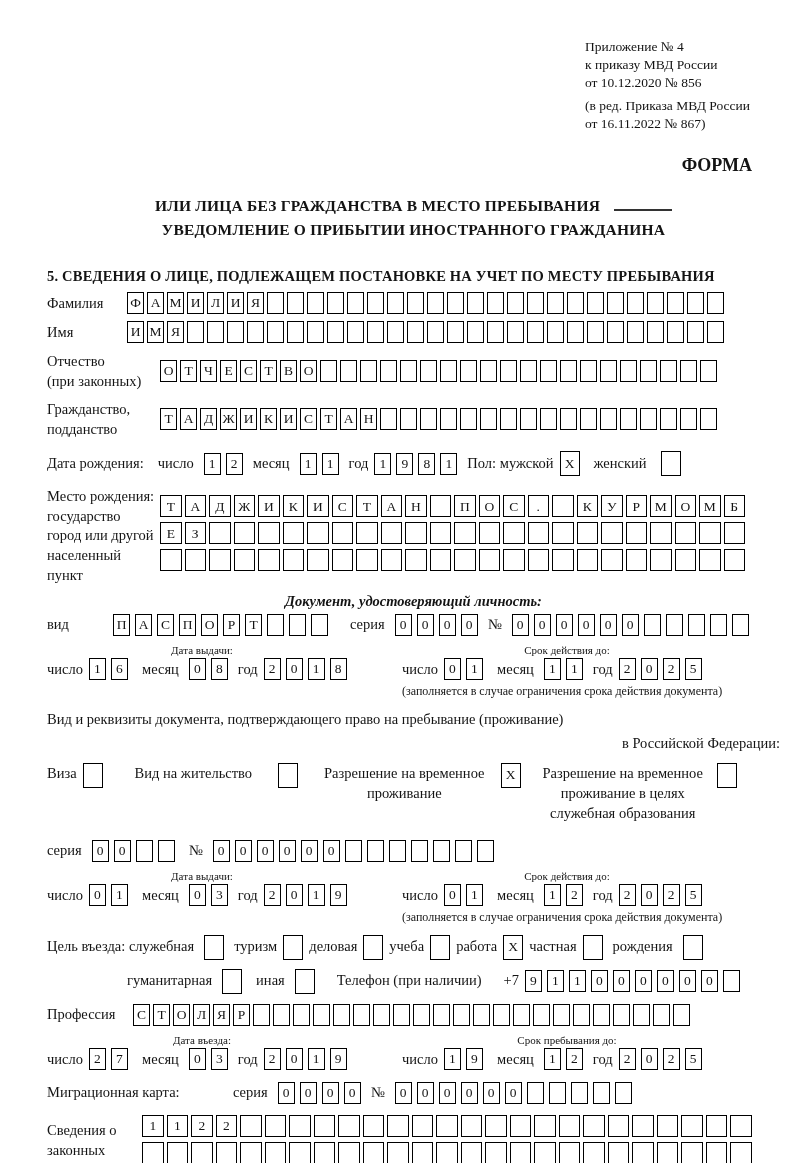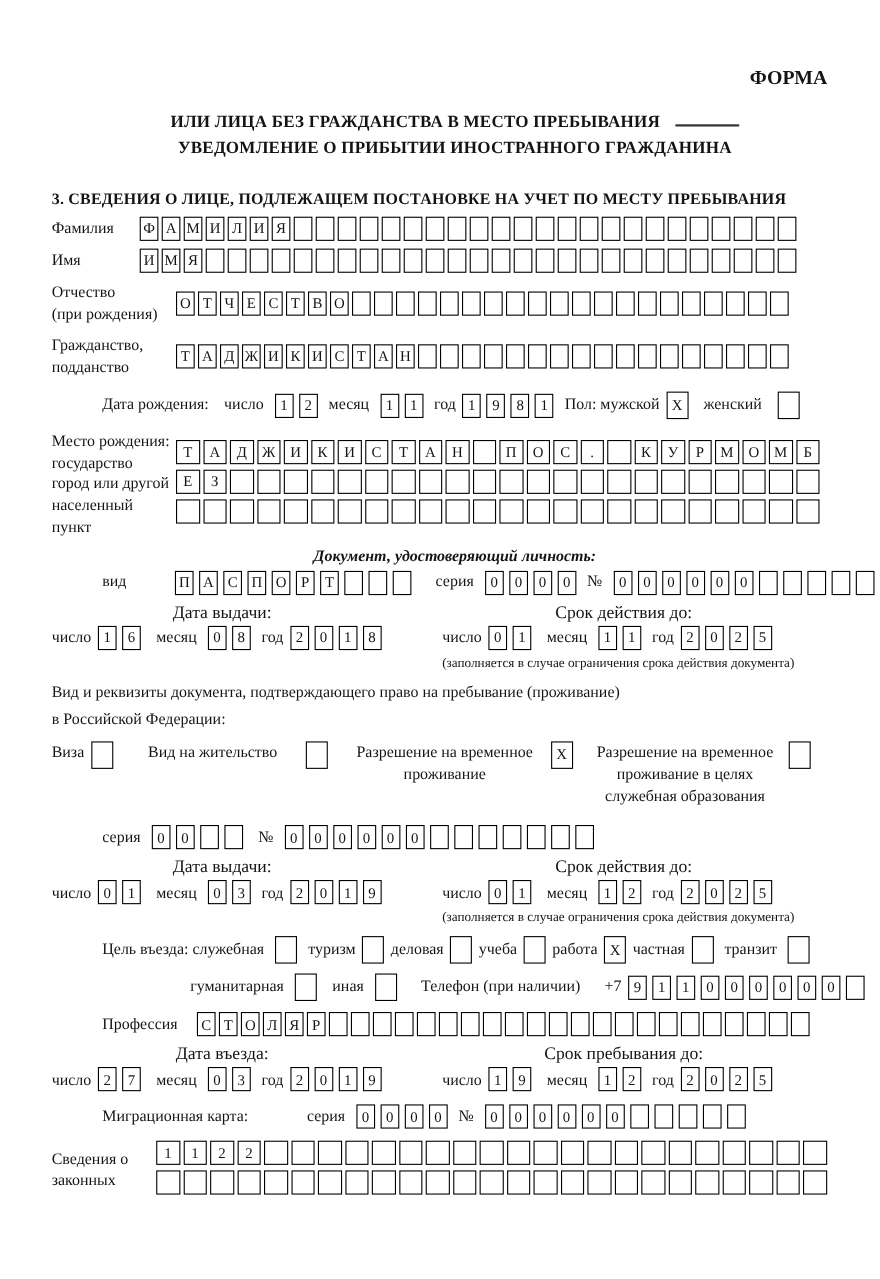--- a/index.html
+++ b/index.html
@@ -27,53 +27,62 @@
   .br{display:inline-flex;gap:3px;flex:none;}
   .bx{
     width:15px;height:20px;border:1.6px solid #000;flex:none;
     display:inline-flex;align-items:center;justify-content:center;
     font-size:13.5px;line-height:1;background:#fff;
   }
   .w .bx{width:19.5px;}
   .g5{gap:5px;}
   .cb .bx{width:18px;height:23px;}
   
-  .irow{display:flex;align-items:center;margin-top:9px;flex-wrap:nowrap;margin-left:46px;}
+  .irow{display:flex;align-items:center;margin-top:9px;flex-wrap:nowrap;}
   .irow .flabel{padding-top:0;}
   .gap6{margin-left:6px;} .gap10{margin-left:10px;} .gap14{margin-left:14px;} .gap22{margin-left:22px;}
   
   .center-bold{text-align:center;font-weight:bold;font-size:14.5px;margin-top:8px;font-style:italic;}
   
   .dcols{display:flex;margin-top:8px;}
   .dcol{width:355px;}
   .dcol.right{width:auto;}
-  .dhead{text-align:center;font-size:16px;width:310px;}
+  .dhead{text-align:center;font-size:11px;width:310px;}
   .dcol.right .dhead{width:330px;}
   .dline{display:flex;align-items:center;margin-top:2px;}
   .dnote{font-size:12px;margin-top:4px;white-space:nowrap;}
   .ptext{font-size:14.5px;margin-top:10px;line-height:1.5;}
   
   .cbrow{display:flex;align-items:flex-start;margin-top:8px;}
   .cbl{font-size:14.5px;text-align:center;line-height:1.4;flex:none;}
 </style>
 </head>
 <body>
 
 <div class="page">
 
+  <div class="hdr">
+    <div>Приложение № 4</div>
+    <div>к приказу МВД России</div>
+    <div>от 10.12.2020 № 856</div>
+    <div class="hdr2">
+      <div>(в ред. Приказа МВД России</div>
+      <div>от 16.11.2022 № 867)</div>
+    </div>
+  </div>
   <div class="forma">ФОРМА</div>
 
   <div class="title">
     <div>
       <span>ИЛИ ЛИЦА БЕЗ ГРАЖДАНСТВА В МЕСТО ПРЕБЫВАНИЯ</span><span class="uline"></span>
     </div>
     <div>УВЕДОМЛЕНИЕ О ПРИБЫТИИ ИНОСТРАННОГО ГРАЖДАНИНА</div>
   </div>
 
-  <div class="sec">3. СВЕДЕНИЯ О ЛИЦЕ, ПОДЛЕЖАЩЕМ ПОСТАНОВКЕ НА УЧЕТ ПО МЕСТУ ПРЕБЫВАНИЯ</div>
+  <div class="sec">5. СВЕДЕНИЯ О ЛИЦЕ, ПОДЛЕЖАЩЕМ ПОСТАНОВКЕ НА УЧЕТ ПО МЕСТУ ПРЕБЫВАНИЯ</div>
 
   <div class="frow">
     <div class="flabel w80">Фамилия</div>
     <div class="br">
         <span class="bx">Ф</span>
         <span class="bx">А</span>
         <span class="bx">М</span>
         <span class="bx">И</span>
         <span class="bx">Л</span>
         <span class="bx">И</span>
@@ -136,21 +145,21 @@
         <span class="bx"></span>
         <span class="bx"></span>
         <span class="bx"></span>
         <span class="bx"></span>
       </div>
   </div>
 
   <div class="frow">
     <div class="flabel w113">
       <div>Отчество</div>
-      <div>(при рождения)</div>
+      <div>(при законных)</div>
     </div>
     <div class="br">
         <span class="bx">О</span>
         <span class="bx">Т</span>
         <span class="bx">Ч</span>
         <span class="bx">Е</span>
         <span class="bx">С</span>
         <span class="bx">Т</span>
         <span class="bx">В</span>
         <span class="bx">О</span>
@@ -413,21 +422,21 @@
             <span class="bx">0</span>
             <span class="bx">2</span>
             <span class="bx">5</span>
           </span>
       </div>
       <div class="dnote">(заполняется в случае ограничения срока действия документа)</div>
     </div>
   </div>
 
   <div class="ptext">Вид и реквизиты документа, подтверждающего право на пребывание (проживание)</div>
-  <div class="ptext" style="margin-top:2px;">в Российской Федерации:</div>
+  <div class="ptext" style="margin-top:2px;text-align:right;">в Российской Федерации:</div>
 
   <div class="cbrow">
     <span class="cbl">Виза</span>
     <span class="br cb gap6">
         <span class="bx"></span>
       </span>
     <span class="cbl gap22" style="margin-left:32px;">Вид на жительство</span>
     <span class="br cb" style="margin-left:26px;">
         <span class="bx"></span>
       </span>
@@ -540,21 +549,21 @@
         <span class="bx"></span>
       </span>
     <span class="flabel gap6">работа</span>
     <span class="br cb gap6">
         <span class="bx">X</span>
       </span>
     <span class="flabel gap6">частная</span>
     <span class="br cb gap6">
         <span class="bx"></span>
       </span>
-    <span class="flabel gap10">транзит</span>
+    <span class="flabel gap10">рождения</span>
     <span class="br cb gap10">
         <span class="bx"></span>
       </span>
   </div>
 
   <div class="irow" style="margin-top:9px;">
     <span class="flabel" style="margin-left:80px;">гуманитарная</span>
     <span class="br cb gap10">
         <span class="bx"></span>
       </span>

